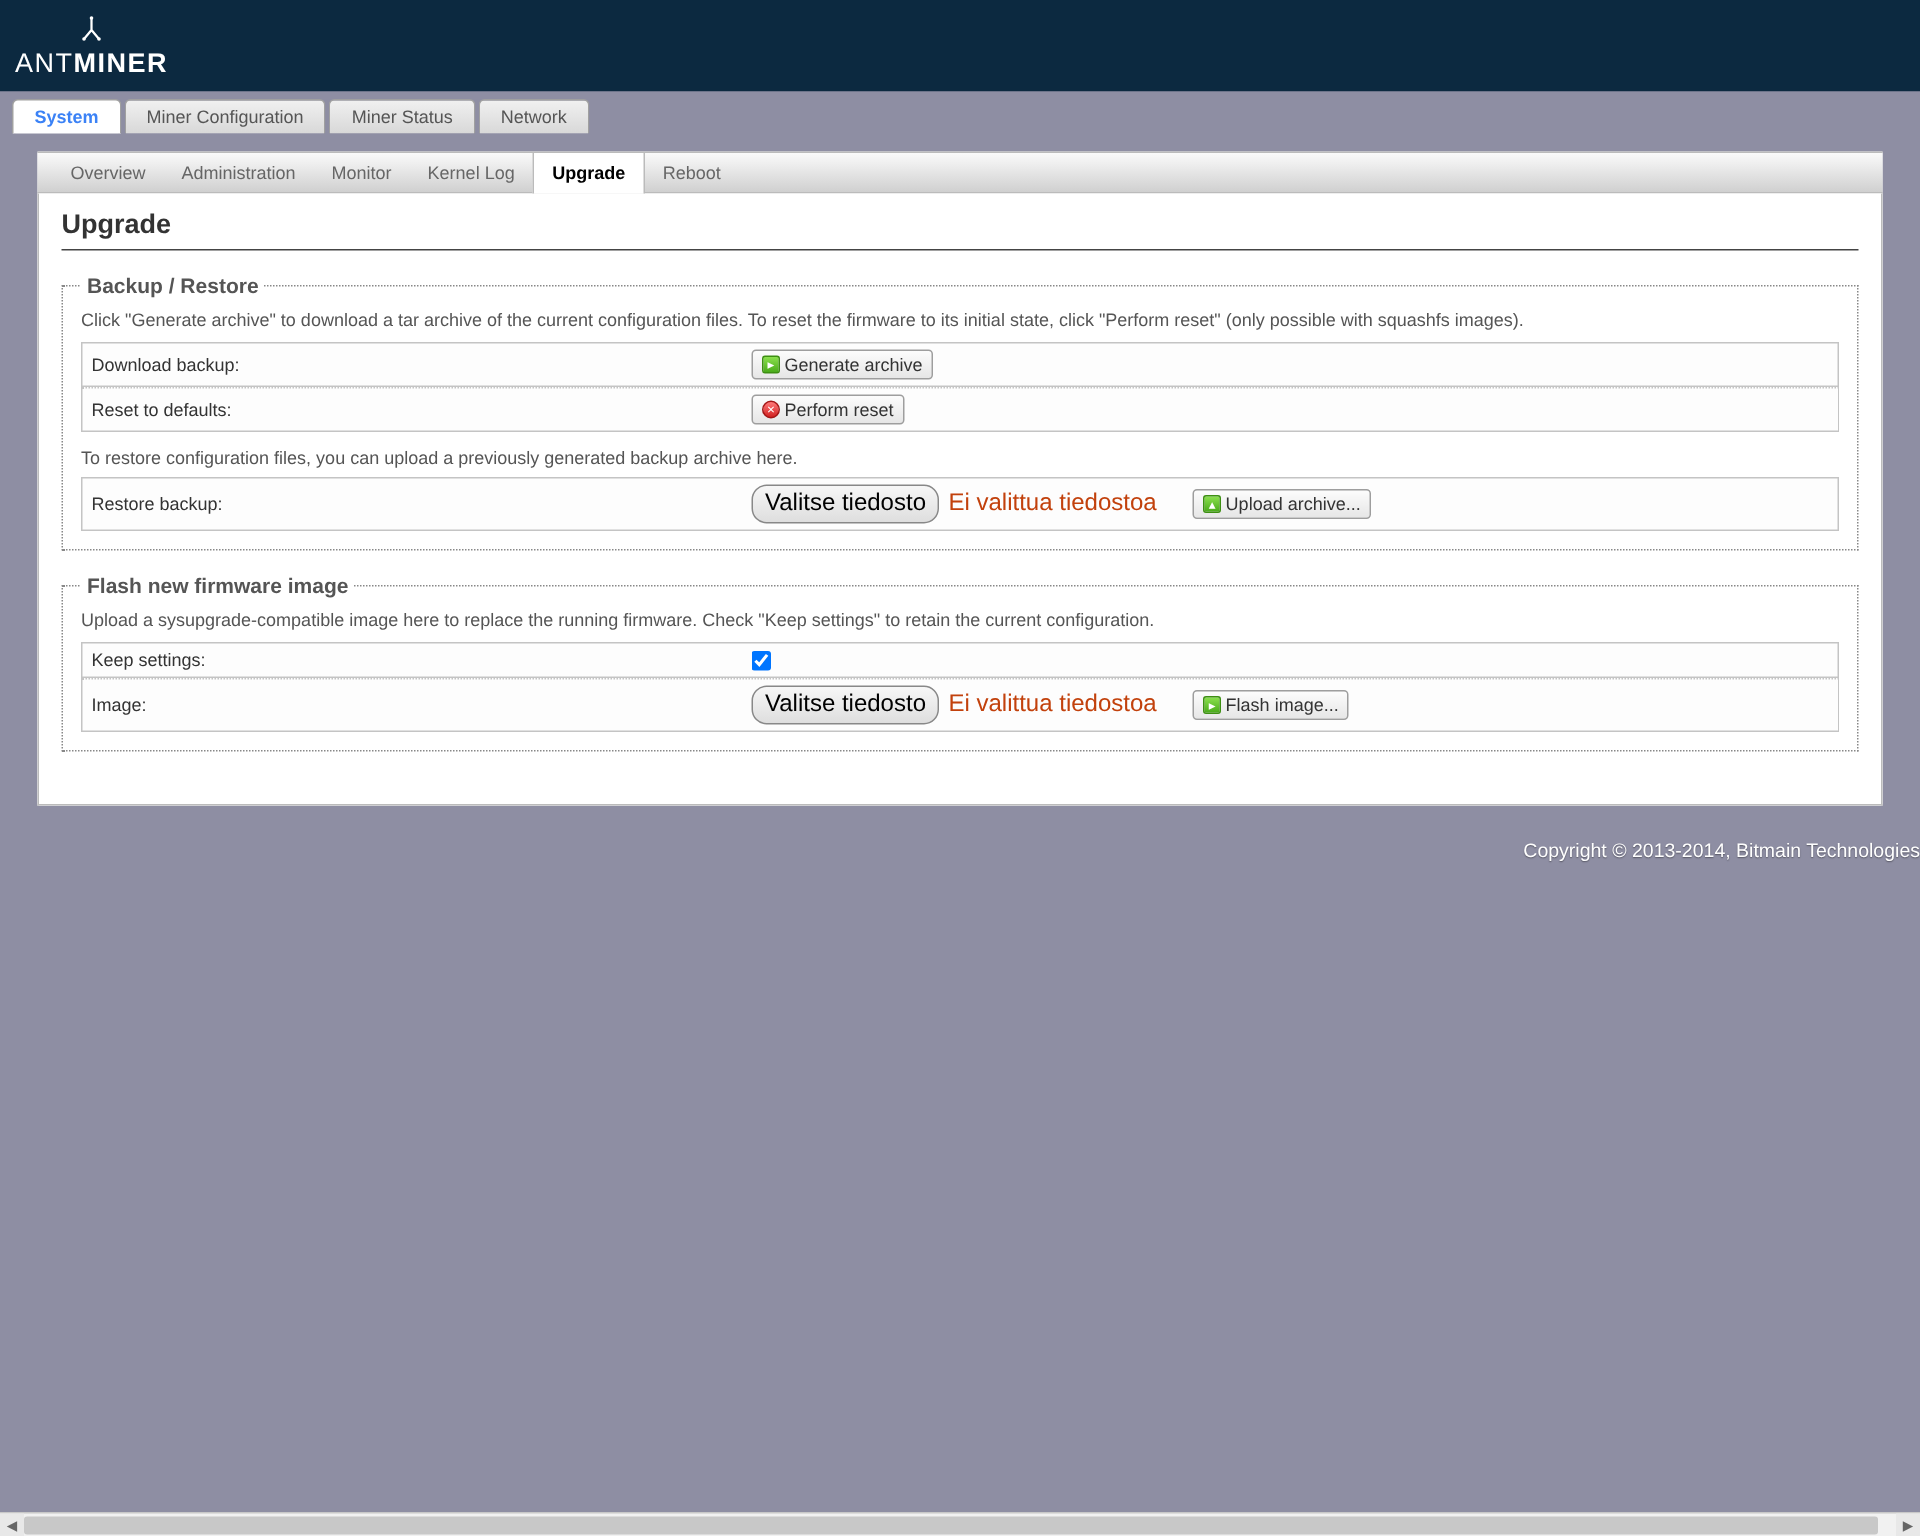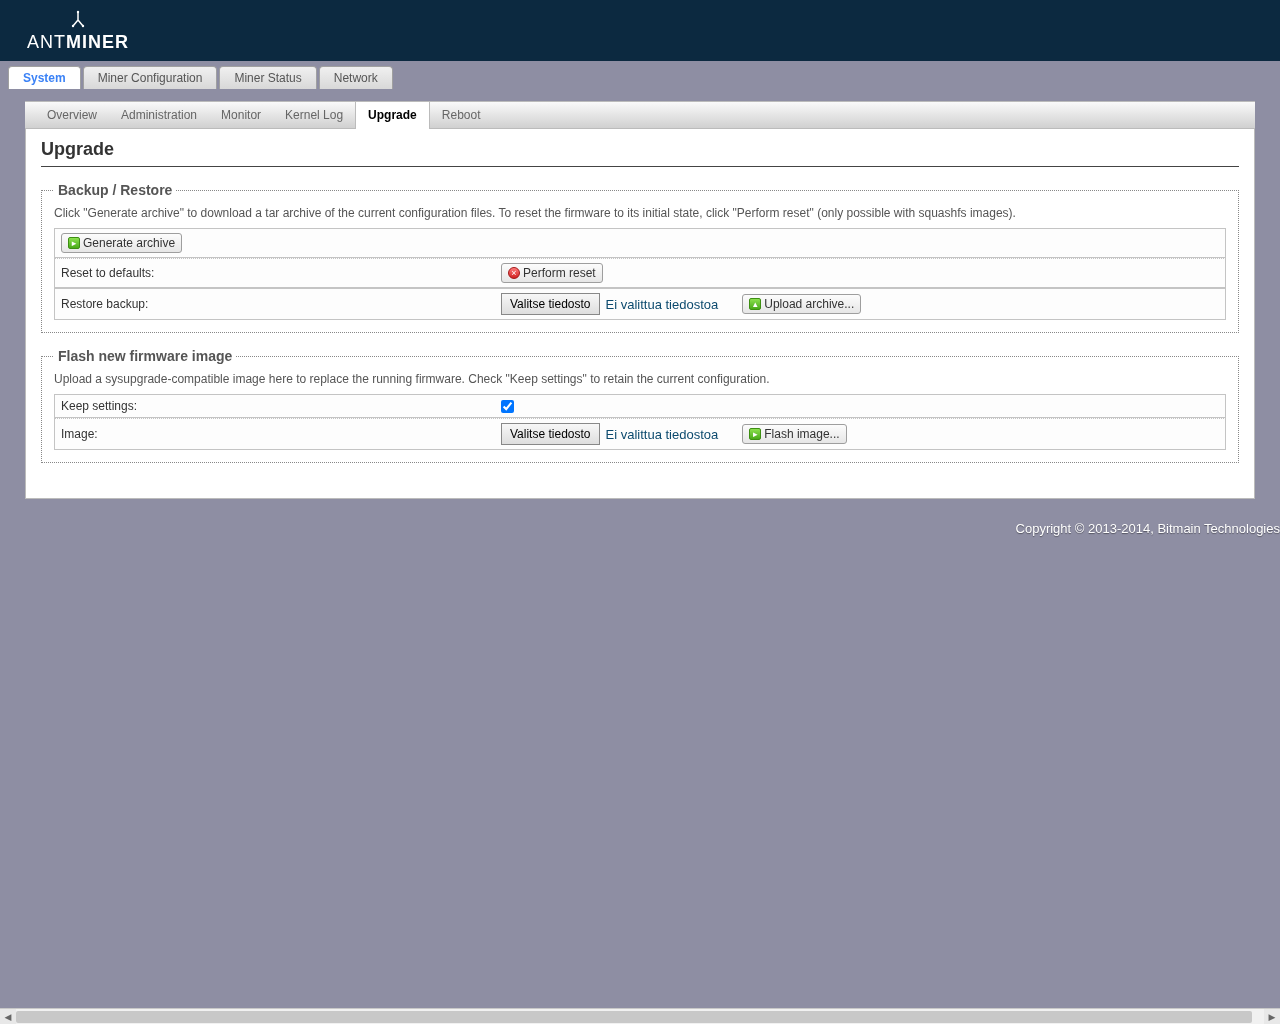--- a/index.html
+++ b/index.html
@@ -21,21 +21,20 @@
 }
 .logo {
   color: #fff;
   font-size: 18px;
   font-weight: normal;
   letter-spacing: 1px;
   font-family: Arial, sans-serif;
   display: flex;
   flex-direction: column;
   align-items: center;
-  margin-left: 17px;
 }
 .logo-icon {
   font-size: 18px;
   line-height: 1;
 }
 .logo-text {
   line-height: 1;
 }
 .logo-text .thin { font-weight: 200; }
 .logo-text .bold { font-weight: 700; }
@@ -172,29 +171,29 @@
   font-size: 9px;
   color: #fff;
   line-height: 1;
 }
 .icon-green { background: linear-gradient(#8be04e,#4aab1a); border:1px solid #3d8f12;}
 .icon-red { background: linear-gradient(#ff7a7a,#d22222); border:1px solid #a31616; border-radius:50%;}
 
 .file-btn {
   background: linear-gradient(#f7f7f7, #dedede);
   border: 1px solid #888;
-  border-radius: 0;
+  border-radius: 10px;
   padding: 3px 8px;
-  font-size: 12px;
+  font-size: 16px;
   cursor: pointer;
   font-family: inherit;
 }
 .file-status {
-  font-size: 13px;
-  color: #0c4a6e;
+  font-size: 16px;
+  color: #c2410c;
   margin-left: 2px;
   margin-right: 20px;
 }
 input[type="checkbox"] {
   cursor: pointer;
 }
 
 .footer {
   text-align: right;
   color: #fff;
@@ -276,38 +275,40 @@
 
   <div class="content">
     <h2 class="page-title">Upgrade</h2>
 
     <fieldset>
       <legend>Backup / Restore</legend>
       <div class="fs-desc">Click "Generate archive" to download a tar archive of the current configuration files. To reset the firmware to its initial state, click "Perform reset" (only possible with squashfs images).</div>
 
       <div class="form-block">
         <div class="form-row">
+          <div class="form-label">Download backup:</div>
           <div class="form-value">
             <button class="btn">
               <span class="icon-sq icon-green">▸</span>
               <span>Generate archive</span>
             </button>
           </div>
         </div>
         <div class="form-row">
           <div class="form-label">Reset to defaults:</div>
           <div class="form-value">
             <button class="btn">
               <span class="icon-sq icon-red">×</span>
               <span>Perform reset</span>
             </button>
           </div>
         </div>
       </div>
 
+      <div class="fs-note">To restore configuration files, you can upload a previously generated backup archive here.</div>
 
       <div class="form-block">
         <div class="form-row">
           <div class="form-label">Restore backup:</div>
           <div class="form-value">
             <button class="file-btn">Valitse tiedosto</button>
             <span class="file-status">Ei valittua tiedostoa</span>
             <button class="btn">
               <span class="icon-sq icon-green">▴</span>
               <span>Upload archive...</span>

